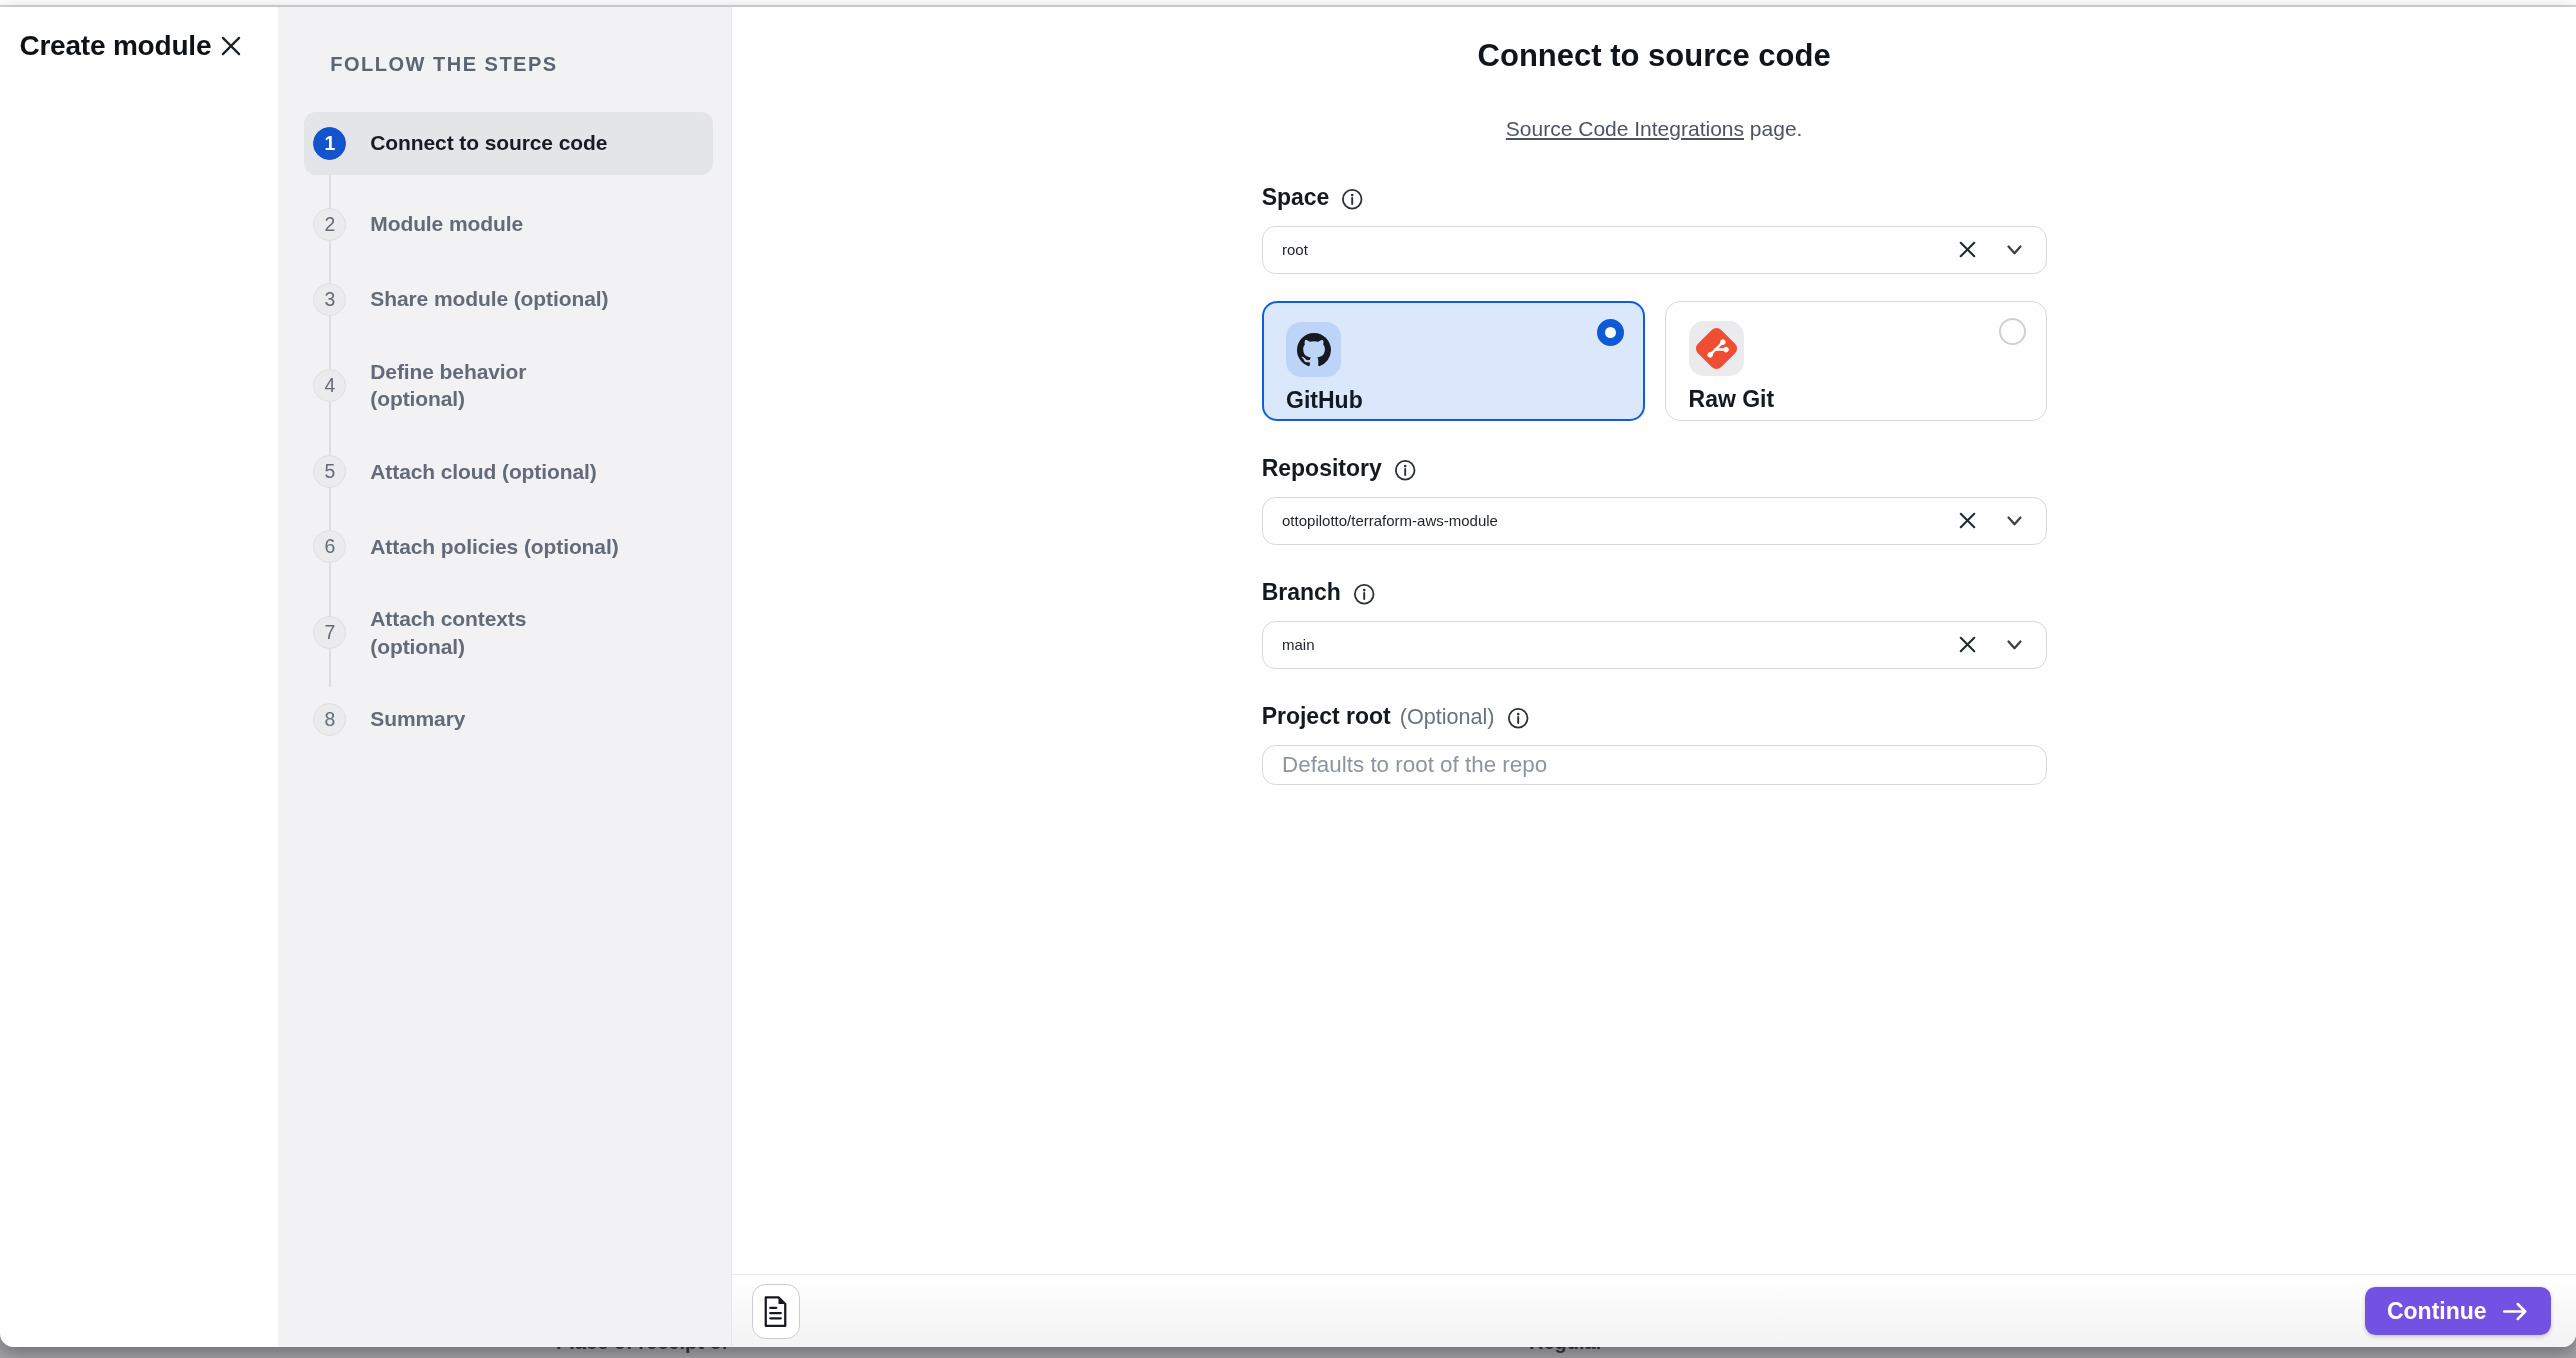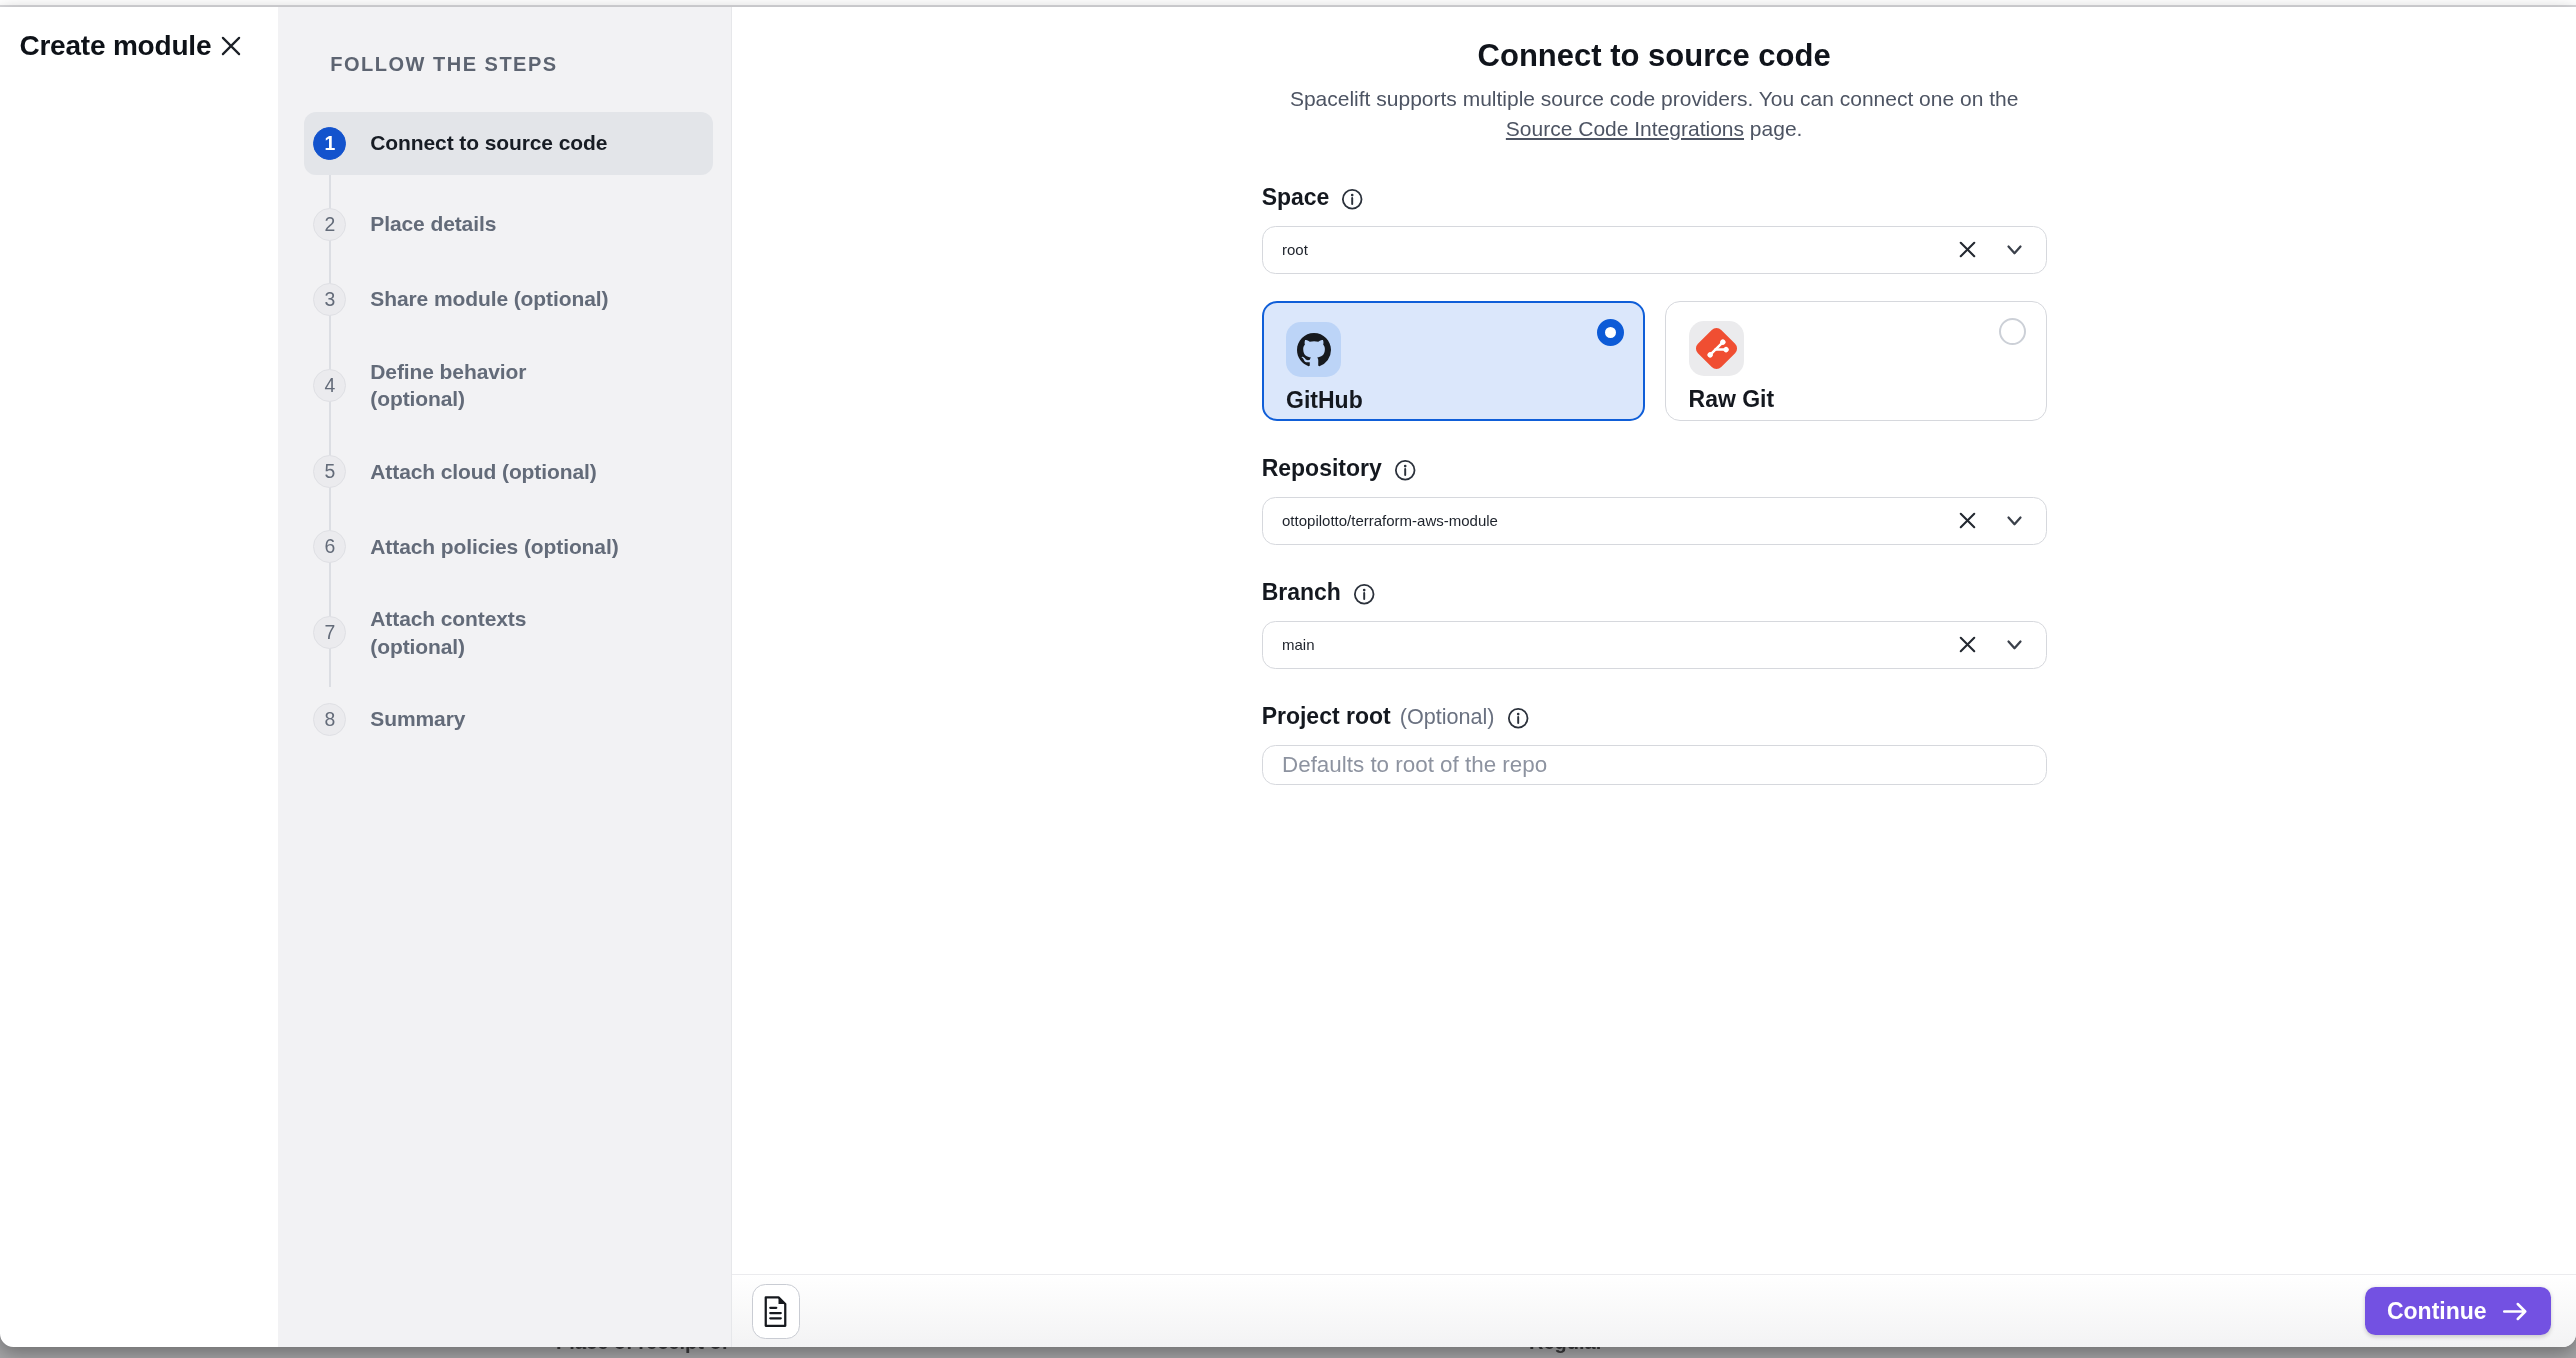--- a/index.html
+++ b/index.html
@@ -190,21 +190,21 @@
     <aside class="sidebar">
       <div class="sidebar-heading">FOLLOW THE STEPS</div>
       <div class="steps">
 
         <div class="step active">
           <span class="bullet">1</span>
           <span class="slabel">Connect to source code</span>
         </div>
         <div class="step">
           <span class="bullet">2</span>
-          <span class="slabel">Place details</span>
+          <span class="slabel">Module module</span>
         </div>
         <div class="step">
           <span class="bullet">3</span>
           <span class="slabel">Share module (optional)</span>
         </div>
         <div class="step">
           <span class="bullet">4</span>
           <span class="slabel">Define behavior
 (optional)</span>
         </div>
@@ -228,21 +228,21 @@
 
       </div>
     </aside>
 
     <section class="main">
       <div class="content">
         <div class="content-col">
 
           <h2 class="page-heading">Connect to source code</h2>
 
-          <p class="subtitle"><span>Spacelift supports multiple source code providers. You can connect one on the</span><br>
+          <p class="subtitle"><br>
             <a>Source Code Integrations</a><span> page.</span></p>
 
           <div class="field-label lbl-space">
             <span>Space</span>
             <span class="info">
               <svg width="22.4" height="22.4" viewBox="0 0 30 30">
                   <circle cx="15" cy="15" r="12.5" fill="none" stroke="#2b313b" stroke-width="2.4"></circle>
                   <circle cx="15" cy="9.5" r="1.8" fill="#2b313b"></circle>
                   <path d="M15 13.5 V21.5" stroke="#2b313b" stroke-width="2.6" stroke-linecap="round"></path>
                 </svg>

